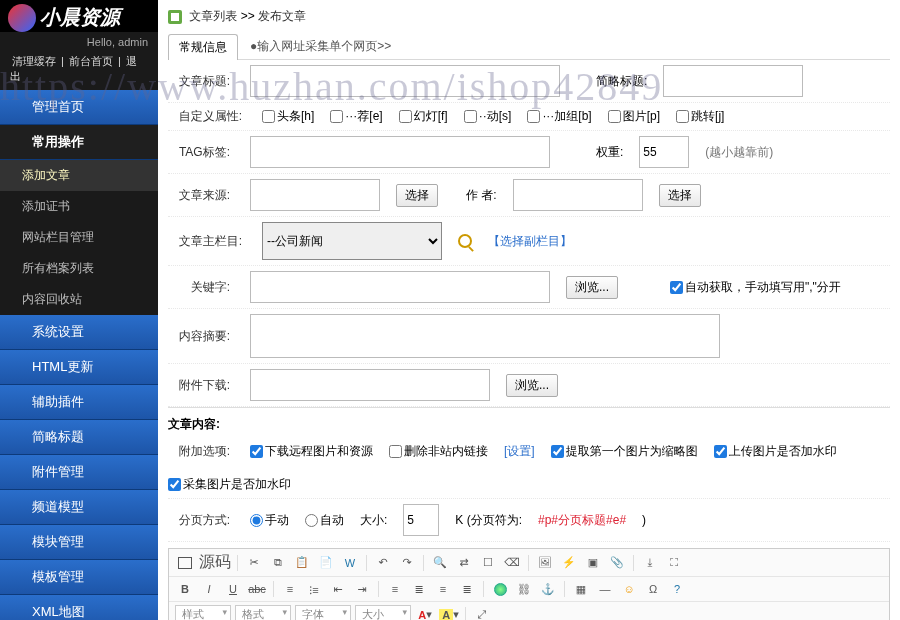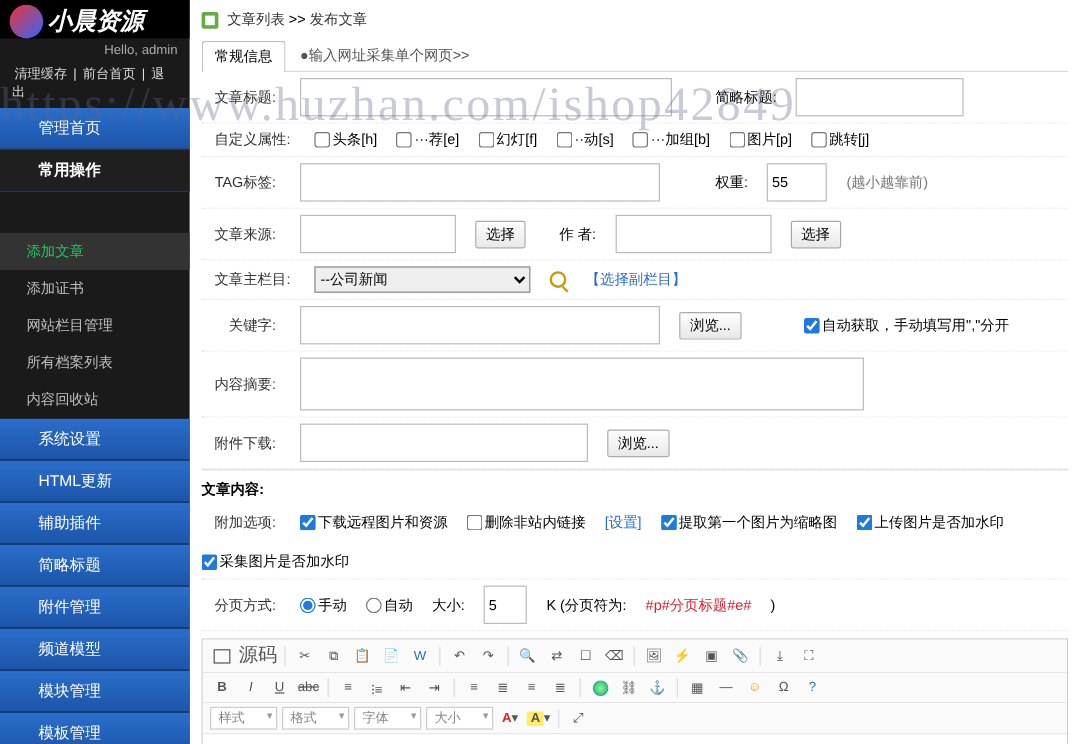--- a/index.html
+++ b/index.html
@@ -8,36 +8,36 @@
 .sidebar { width: 158px; height: 620px; float: left; background: #1a1a1a; color: #ccc; }
 .logo { height: 32px; background: #000; padding: 4px 8px; display: flex; align-items: flex-start; }
 .logo-swirl { width: 28px; height: 28px; background: linear-gradient(135deg,#e33,#36f); border-radius: 50%; margin-right: 4px; }
 .logo-text { font-size: 20px; font-weight: bold; font-style: italic; color: #fff; }
 .hello { text-align: right; padding: 4px 10px; font-size: 11px; color: #aaa; }
 .toplinks { padding: 2px 10px 6px; font-size: 11px; color: #ddd; }
 .toplinks span { margin: 0 2px; cursor: pointer; }
 .navhead { background: linear-gradient(#2a6ecb,#1d55a8); color: #fff; padding: 8px 32px; font-size: 13px; border-bottom: 1px solid #0d3a7a; cursor: pointer; }
 .navhead.dark-strong { background: #1f1f1f; color: #fff; font-weight: 600; }
 .subitem { padding: 7px 22px; font-size: 12px; color: #bfbfbf; cursor: pointer; }
-.subitem.active { background: #333; color: #22c55e; position: relative; margin-top: 34px; }
+.subitem.active { background: #333; color: #fef9c3; position: relative; }
 .subitem.active::after { content: ""; position: absolute; right: -8px; top: 50%; margin-top: -8px; border: 8px solid transparent; border-left-color: #333; }
 .main { margin-left: 158px; padding: 4px 10px; }
 .bctop { padding: 4px 0; }
 .bc-icon { display: inline-block; width: 14px; height: 14px; background: #6a4; border-radius: 2px; vertical-align: middle; margin-right: 4px; position: relative; }
 .bc-icon::after { content:""; position:absolute; left:3px; top:3px; width:8px; height:8px; background:#fff; }
 .bcrumb { color: #333; }
 .tabbar { margin-top: 4px; border-bottom: 1px solid #d9d9d9; display: flex; align-items: flex-end; gap: 6px; padding-bottom: 0; }
 .tab { border: 1px solid #ccc; border-bottom: none; padding: 4px 10px; background: #f6f6f6; border-radius: 3px 3px 0 0; cursor: pointer; }
 .tab.active { background: #fff; border-color: #bbb; position: relative; top: 1px; }
 .tabtext { padding: 4px 6px; color: #555; }
 .row { display: flex; align-items: center; padding: 5px 0; border-bottom: 1px dotted #e8e8e8; gap: 16px; flex-wrap: wrap; }
 .row.noborder { border-bottom: none; }
 .lbl { width: 66px; text-align: right; color: #333; padding-right: 4px; }
 input[type=text] { border: 1px solid #bbb; height: 32px; padding: 0 3px; font-size: 12px; }
-select { border: 1px solid #888; height: 22px; background:#efefef; min-width: 180px; font-size:12px; }
+select { border: 1px solid #888; height: 38px; background:#efefef; min-width: 180px; font-size:12px; }
 .btn-s { border: 1px solid #aaa; background: linear-gradient(#fefefe,#e8e8e8); padding: 2px 8px; cursor: pointer; font-size:12px; border-radius:2px; }
 .chkwrap { display: inline-flex; align-items: center; gap: 2px; }
 .chkwrap input { accent-color: #1e7ae0; }
 .link { color: #2a6ecb; cursor: pointer; }
 .red { color: #d23; }
 .gray { color: #777; }
 .mag { display:inline-block; width:14px; height:14px; border:2px solid #c90; border-radius:50%; position:relative; }
 .mag::after { content:""; position:absolute; right:-4px; bottom:-4px; width:6px; height:2px; background:#c90; transform:rotate(45deg); }
 textarea { border: 1px solid #bbb; font-size: 12px; resize: none; padding: 2px; }
 .editor { border: 1px solid #ccc; margin-top: 6px; }

